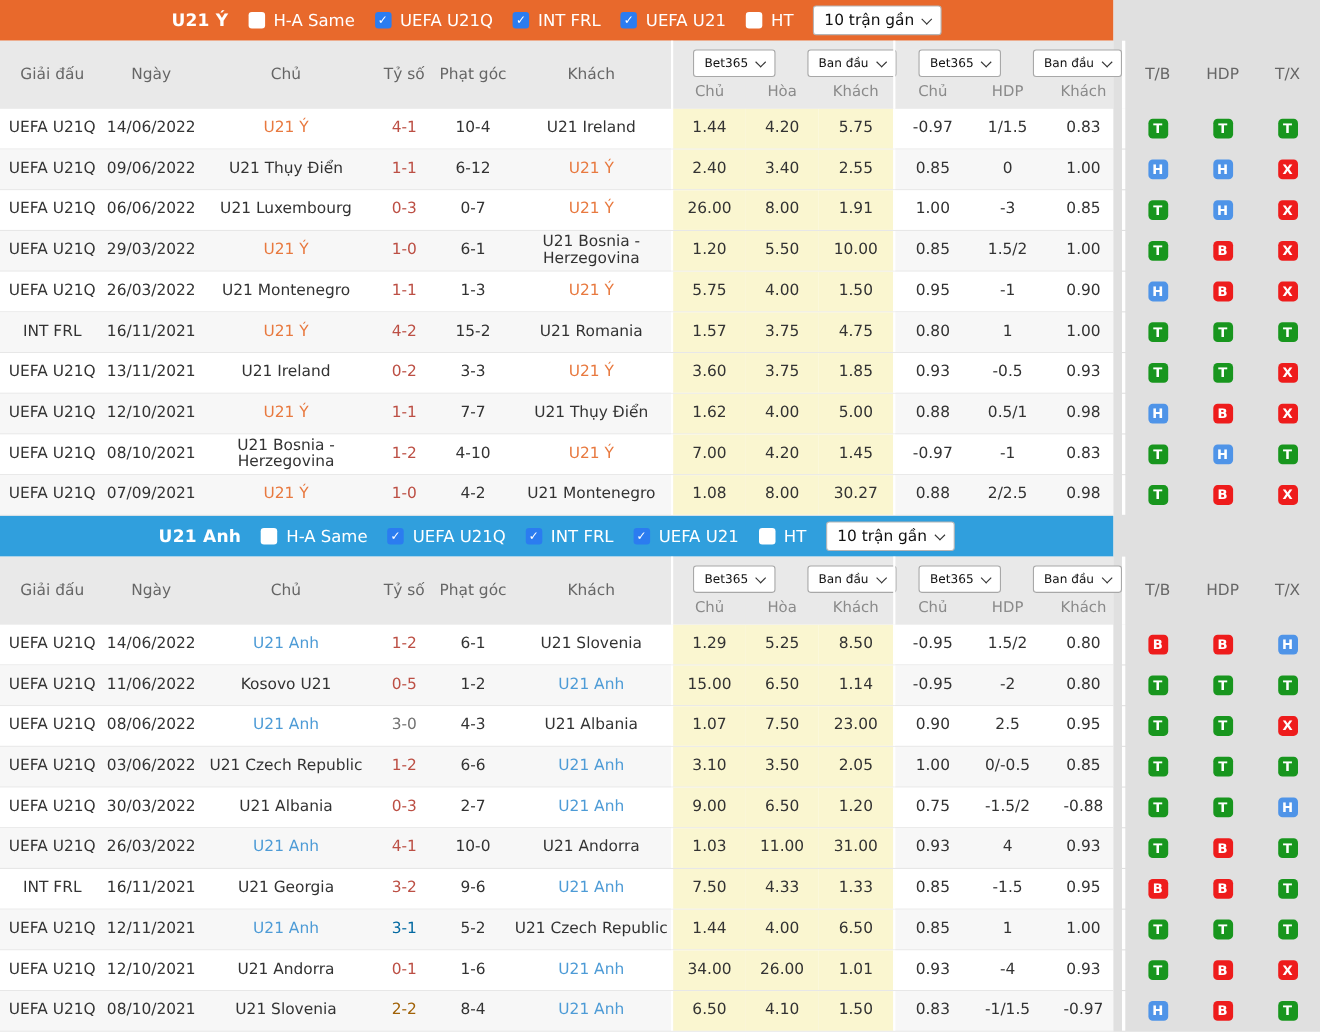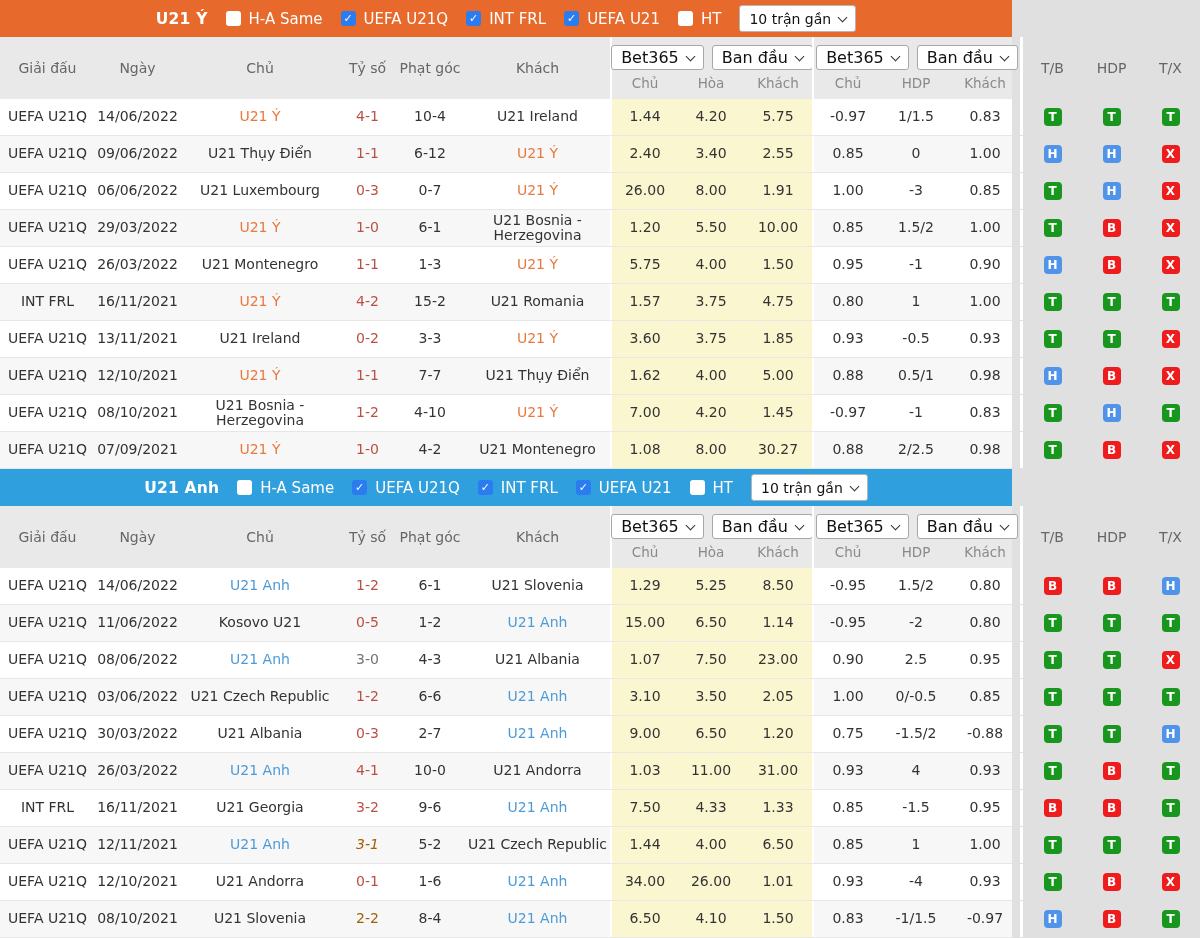--- a/index.html
+++ b/index.html
@@ -35,21 +35,21 @@
   }
 
   
   .thead{height:62px;background:#e9e9e9;display:flex;color:#666;font-size:14px;}
   .thead .left,.thead .res{display:flex;align-items:center;}
   .thead .hcell{text-align:center;}
   .vdiv2{width:2px;background:#fff;flex:0 0 auto;}
   .vdiv3{width:3px;background:#fff;flex:0 0 auto;}
   .ogroup{display:flex;flex-direction:column;justify-content:center;gap:5px;flex:0 0 auto;}
   .selrow{display:flex;justify-content:center;gap:8px;}
-  .selrow .select{height:23px;font-size:16px;border-color:#a8a8a8;background:#fff;}
+  .selrow .select{height:23px;font-size:11px;border-color:#a8a8a8;background:#fff;margin-left:21px;}
   .subrow{display:flex;color:#8a8a8a;font-size:13.5px;}
   .subrow span{text-align:center;}
 
   
   .grid{
     display:grid;
     grid-template-columns:95px 85px 160px 55px 70px 145px 2px 66px 66px 68px 2px 68px 68px 70px 3px 59px 59px 59px;
     height:37px;box-sizing:border-box;align-items:stretch;
     border-bottom:1px solid #e7e7e7;background:#fff;font-size:14px;color:#333;
   }
@@ -739,21 +739,21 @@
         <div class="cell">
           <span class="badge" style="background: rgb(24, 150, 30);">T</span>
         </div>
       </div>
       <div class="grid alt">
         <div class="cell">UEFA U21Q</div>
         <div class="cell">12/11/2021</div>
         <div class="cell">
           <span class="teamlink" style="color: rgb(77, 155, 214);">U21 Anh</span>
         </div>
-        <div class="cell score" style="color: #a16207; font-style: italic;">3-1</div>
+        <div class="cell score" style="color: #0369a1;">3-1</div>
         <div class="cell">5-2</div>
         <div class="cell small">
           <span style="font-size: 14px;">U21 Czech Republic</span>
         </div>
         <div class="divcell"></div>
         <div class="cell yellow">1.44</div>
         <div class="cell yellow">4.00</div>
         <div class="cell yellow">6.50</div>
         <div class="divcell"></div>
         <div class="cell">0.85</div>

